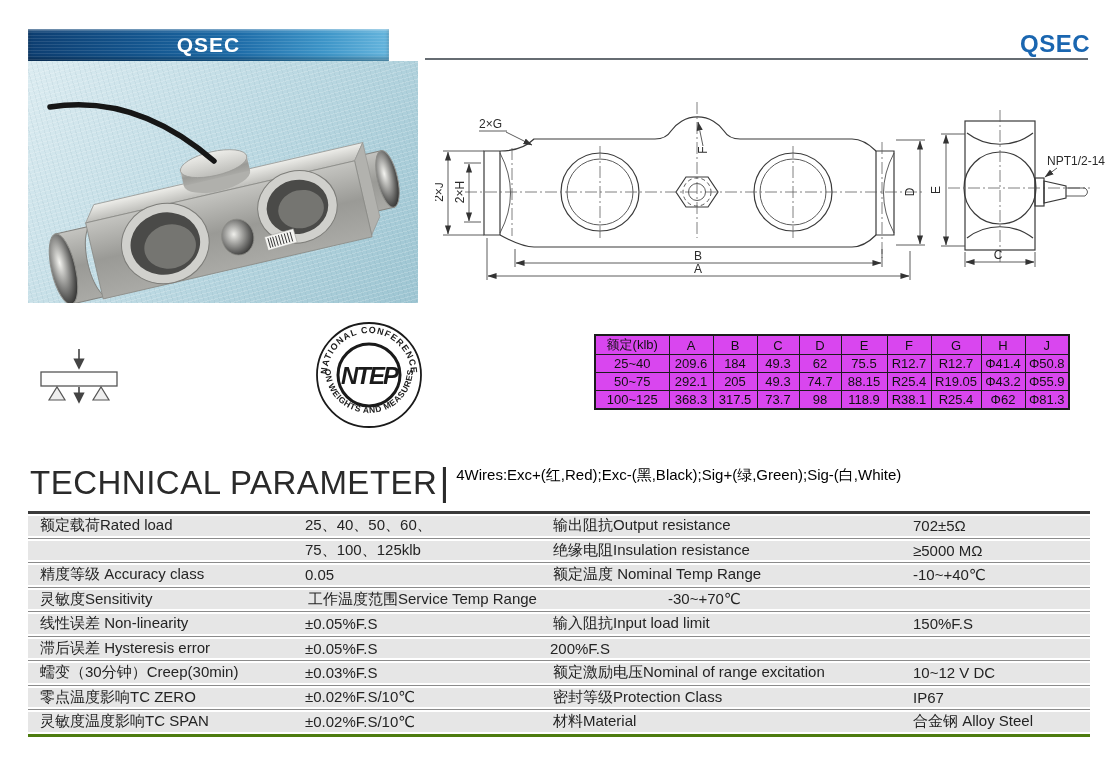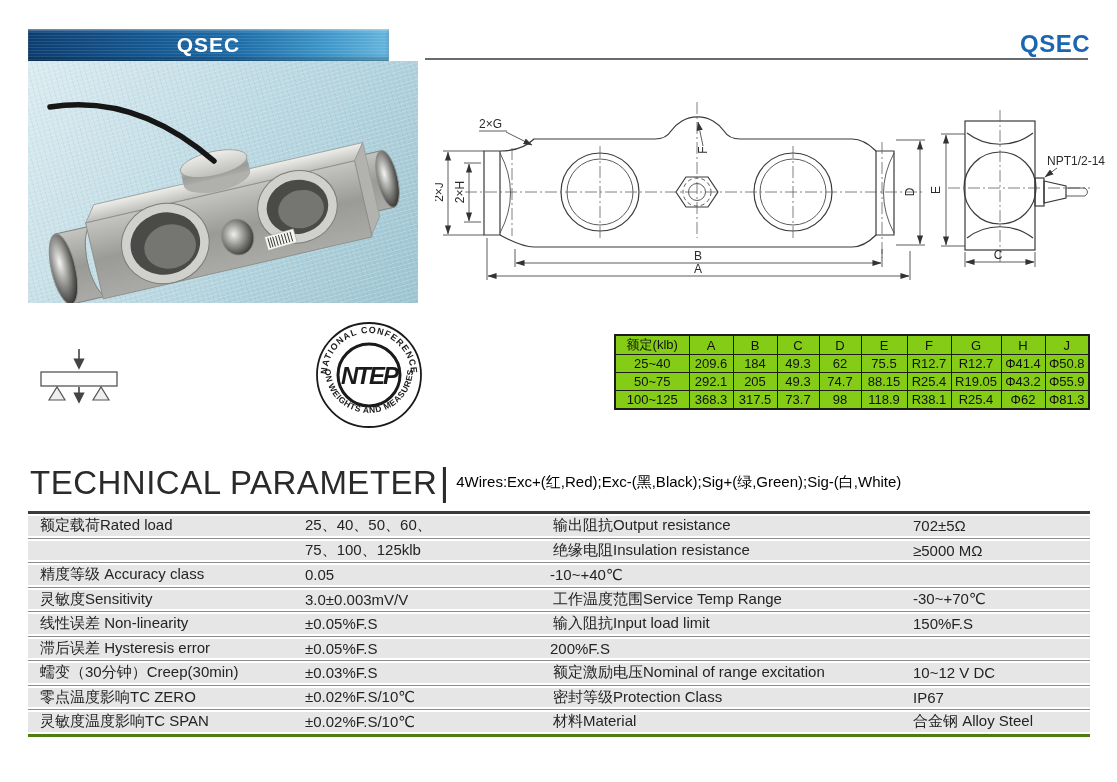--- a/index.html
+++ b/index.html
@@ -28,34 +28,34 @@
 
   
   .drawing{position:absolute;left:435px;top:88px;}
   .drawing .ln{stroke:#3a3a3a;stroke-width:1.2;fill:none;}
   .drawing .thin{stroke:#4a4a4a;stroke-width:.9;fill:none;}
   .drawing .cl{stroke:#606060;stroke-width:.8;fill:none;stroke-dasharray:12 3 2 3;}
   .drawing .dash{stroke:#4a4a4a;stroke-width:.9;fill:none;stroke-dasharray:4 3;}
   .drawing text{font-size:12px;fill:#2b2b2b;font-family:"Liberation Sans","DejaVu Sans",sans-serif;}
 
   
-  .dim-table{position:absolute;left:614px;top:334px;border-collapse:collapse;border:2px solid #1c1c1c;
-    table-layout:fixed;background:#84cc16;padding-left:44px;}
+  .dim-table{position:absolute;left:594px;top:334px;border-collapse:collapse;border:2px solid #1c1c1c;
+    table-layout:fixed;background:#d946ef;padding-left:44px;}
   .dim-table th,.dim-table td{border:1px solid #1c1c1c;font-size:13px;font-weight:normal;
     text-align:center;padding:0;height:17px;color:#111;white-space:nowrap;}
 
   
   .ntep{position:absolute;left:313px;top:319px;}
   .ntep text{font-family:"Liberation Sans","DejaVu Sans",sans-serif;fill:#1a1a1a;}
 
   
   .schematic{position:absolute;left:34px;top:346px;}
 
   
-  .tech-head{position:absolute;left:30px;top:466px;display:flex;align-items:center;}
+  .tech-head{position:absolute;left:30px;top:466px;display:flex;align-items:flex-start;}
   .tech-title{font-size:33px;color:#2a2a2a;letter-spacing:.5px;line-height:1;}
   .tech-sep{font-size:38px;line-height:.85;color:#2a2a2a;margin-left:2px;}
   .wires{font-size:15px;color:#000000;margin-left:7px;padding-bottom:1px;white-space:nowrap;}
 
   
   .spec{position:absolute;left:28px;top:511px;width:1062px;
     border-top:3px solid #3b3b3b;border-bottom:3px solid #4d7c0f;}
   .spec-row{display:flex;height:24.5px;background:#e6e6e6;border-top:1px solid #8b8b8b;
     box-shadow:inset 0 2px 0 #fff, inset 0 -2px 0 #fff;
     align-items:center;font-size:15px;color:#242424;box-sizing:border-box;}
@@ -344,25 +344,25 @@
       </div>
       <div class="spec-row">
         <div class="cell sc1"></div>
         <div class="cell sc2">75、100、125klb</div>
         <div class="cell sc3">绝缘电阻Insulation resistance</div>
         <div class="cell sc4">≥5000 MΩ</div>
       </div>
       <div class="spec-row">
         <div class="cell sc1">精度等级 Accuracy class</div>
         <div class="cell sc2">0.05</div>
+        <div class="cell sc3">额定温度 Nominal Temp Range</div>
         <div class="cell sc4">-10~+40℃</div>
       </div>
       <div class="spec-row">
         <div class="cell sc1">灵敏度Sensitivity</div>
-        <div class="cell sc2">3.0±0.003mV/V</div>
         <div class="cell sc3">工作温度范围Service Temp Range</div>
         <div class="cell sc4">-30~+70℃</div>
       </div>
       <div class="spec-row">
         <div class="cell sc1">线性误差 Non-linearity</div>
         <div class="cell sc2">±0.05%F.S</div>
         <div class="cell sc3">输入阻抗Input load limit</div>
         <div class="cell sc4">150%F.S</div>
       </div>
       <div class="spec-row">

